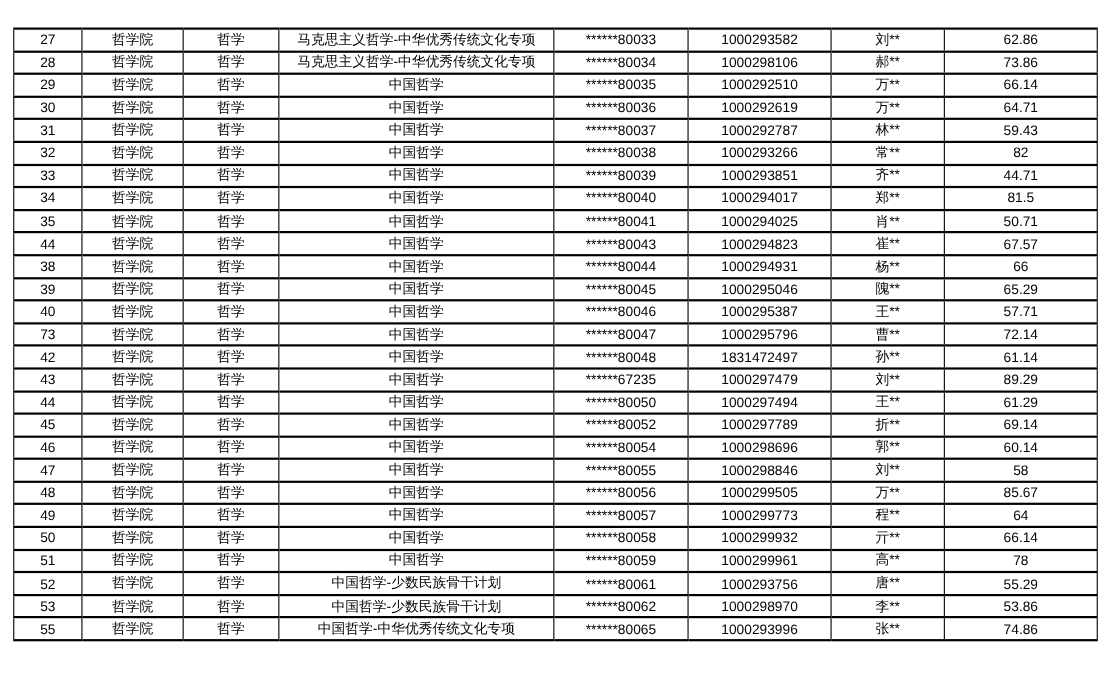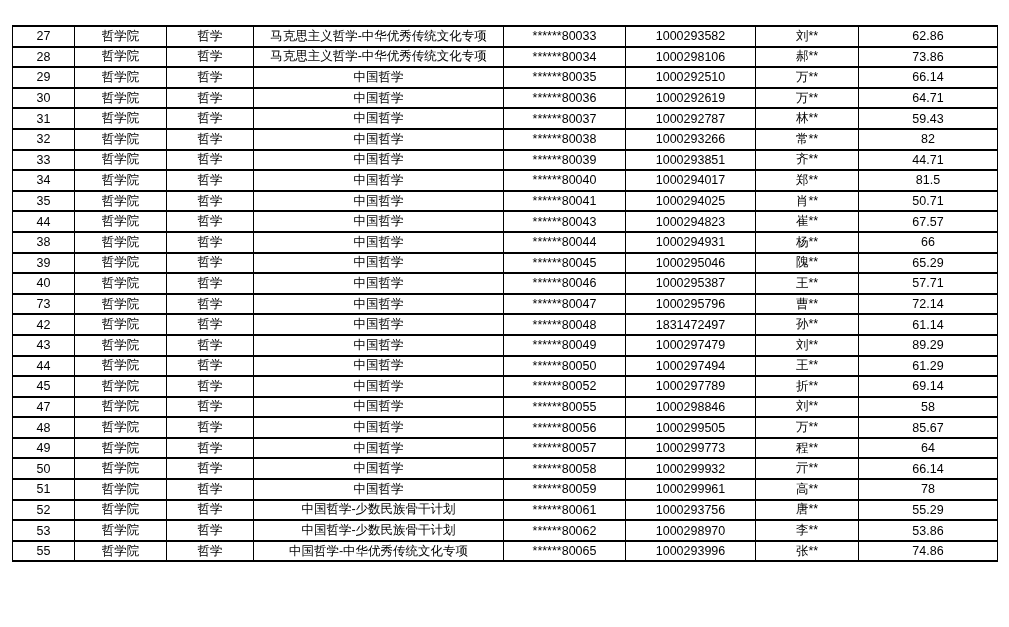--- a/index.html
+++ b/index.html
@@ -212,21 +212,21 @@
           <td>******80048</td>
           <td>1831472497</td>
           <td>孙**</td>
           <td>61.14</td>
         </tr>
         <tr>
           <td>43</td>
           <td>哲学院</td>
           <td>哲学</td>
           <td>中国哲学</td>
-          <td>******80049</td>
+          <td>******67235</td>
           <td>1000297479</td>
           <td>刘**</td>
           <td>89.29</td>
         </tr>
         <tr>
           <td>44</td>
           <td>哲学院</td>
           <td>哲学</td>
           <td>中国哲学</td>
           <td>******80050</td>
@@ -236,20 +236,30 @@
         </tr>
         <tr>
           <td>45</td>
           <td>哲学院</td>
           <td>哲学</td>
           <td>中国哲学</td>
           <td>******80052</td>
           <td>1000297789</td>
           <td>折**</td>
           <td>69.14</td>
+        </tr>
+        <tr>
+          <td>46</td>
+          <td>哲学院</td>
+          <td>哲学</td>
+          <td>中国哲学</td>
+          <td>******80054</td>
+          <td>1000298696</td>
+          <td>郭**</td>
+          <td>60.14</td>
         </tr>
         <tr>
           <td>47</td>
           <td>哲学院</td>
           <td>哲学</td>
           <td>中国哲学</td>
           <td>******80055</td>
           <td>1000298846</td>
           <td>刘**</td>
           <td>58</td>

